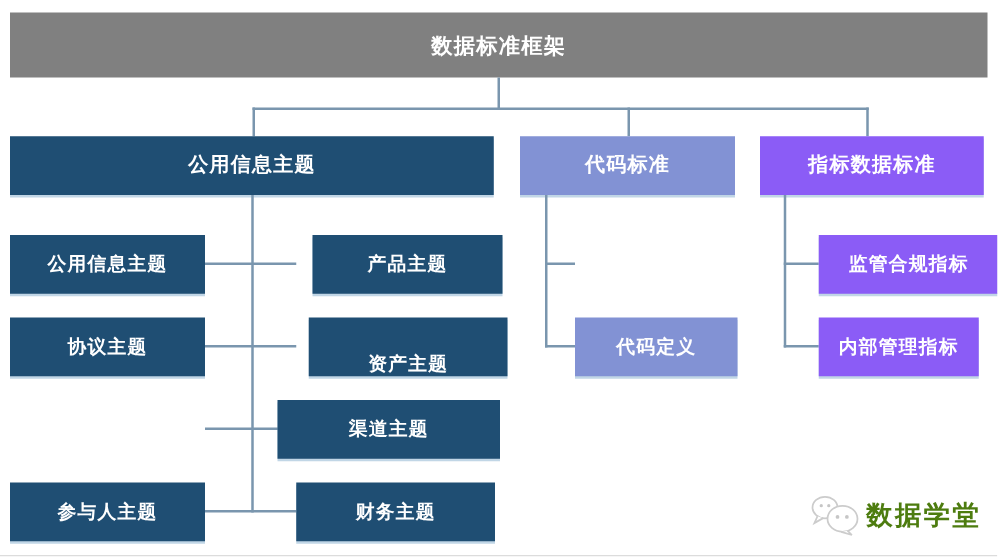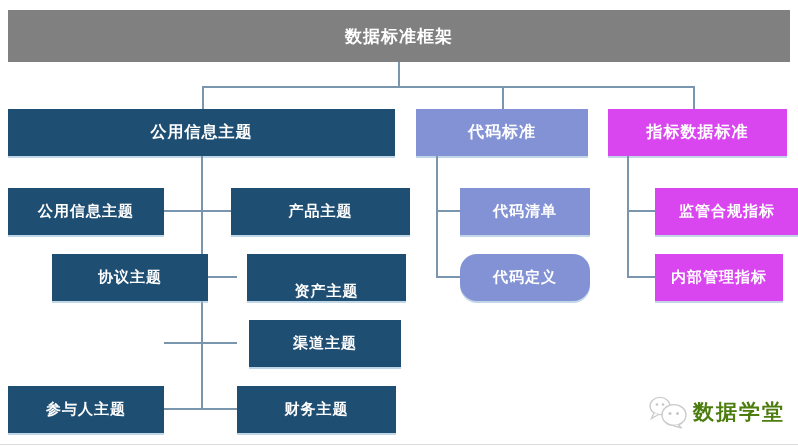--- a/index.html
+++ b/index.html
@@ -8,21 +8,21 @@
     font-family:"Liberation Sans","DejaVu Sans",sans-serif;
   }
   .node{
     position:absolute;display:flex;align-items:center;justify-content:center;
     color:#ffffff;font-weight:bold;text-align:center;letter-spacing:1px;
     box-shadow:0 2px 0 rgba(160,192,216,0.65);
   }
   .root-node{background:#808080;font-size:17px;box-shadow:none;}
   .basic{background:#1F4E73;}
   .code{background:#8292D4;}
-  .metric{background:#d946ef;text-align:right;}
+  .metric{background:#8b5cf6;text-align:right;}
   .lvl2{font-size:16px;}
   .lvl3{font-size:15px;}
   .line{position:absolute;background:#7A96AE;}
   .bottom-rule{position:absolute;left:0;top:444px;width:798px;height:1px;background:#dcdcdc;}
   .watermark{
     position:absolute;left:648px;top:395px;display:flex;align-items:center;gap:5px;
     color:#4d7c0f;font-weight:bold;font-size:21px;letter-spacing:2px;
     text-shadow:0 1px 0 #ffffff;
   }
 </style>
@@ -53,48 +53,45 @@
 
   <div class="line" style="left:201px;top:156px;width:2px;height:254px;"></div>
   <div class="line" style="left:164px;top:210px;width:73px;height:2px;"></div>
   <div class="line" style="left:164px;top:276px;width:73px;height:2px;"></div>
   <div class="line" style="left:164px;top:342px;width:73px;height:2px;"></div>
   <div class="line" style="left:164px;top:408px;width:73px;height:2px;"></div>
 
   <div class="node basic lvl3" style="left:8px;top:188px;width:156px;height:47px;">
     <span>公用信息主题</span>
   </div>
-  <div class="node basic lvl3" style="left:8px;top:254px;width:156px;height:47px;margin-left:44px;">
+  <div class="node basic lvl3" style="left:8px;top:254px;width:156px;height:47px;">
     <span>协议主题</span>
   </div>
   <div class="node basic lvl3" style="left:8px;top:386px;width:156px;height:47px;">
     <span>参与人主题</span>
   </div>
 
-  <div class="node basic lvl3" style="left:231px;top:188px;width:179px;height:47px;font-family:Liberation Serif, serif;">
+  <div class="node basic lvl3" style="left:250px;top:188px;width:152px;height:47px;font-family:Liberation Serif, serif;">
     <span>产品主题</span>
   </div>
   <div class="node basic lvl3" style="left:247px;top:254px;width:159px;height:47px;align-items:flex-end;">
     <span>资产主题</span>
   </div>
-  <div class="node basic lvl3" style="left:249px;top:320px;width:152px;height:47px;">
+  <div class="node basic lvl3" style="left:222px;top:320px;width:178px;height:47px;">
     <span>渠道主题</span>
   </div>
   <div class="node basic lvl3" style="left:237px;top:386px;width:159px;height:47px;">
     <span>财务主题</span>
   </div>
 
   <div class="line" style="left:436px;top:156px;width:2px;height:122px;"></div>
   <div class="line" style="left:436px;top:210px;width:24px;height:2px;"></div>
   <div class="line" style="left:436px;top:276px;width:24px;height:2px;"></div>
 
-  <div class="node code lvl3" style="left:460px;top:188px;width:130px;height:47px;">
-    <span>代码清单</span>
-  </div>
-  <div class="node code lvl3" style="left:460px;top:254px;width:130px;height:47px;border-radius:17px;">
+  <div class="node code lvl3" style="left:460px;top:254px;width:130px;height:47px;">
     <span>代码定义</span>
   </div>
 
   <div class="line" style="left:627px;top:156px;width:2px;height:122px;"></div>
   <div class="line" style="left:627px;top:210px;width:28px;height:2px;"></div>
   <div class="line" style="left:627px;top:276px;width:28px;height:2px;"></div>
 
   <div class="node metric lvl3" style="left:655px;top:188px;width:144px;height:47px;">
     <span>监管合规指标</span>
   </div>

